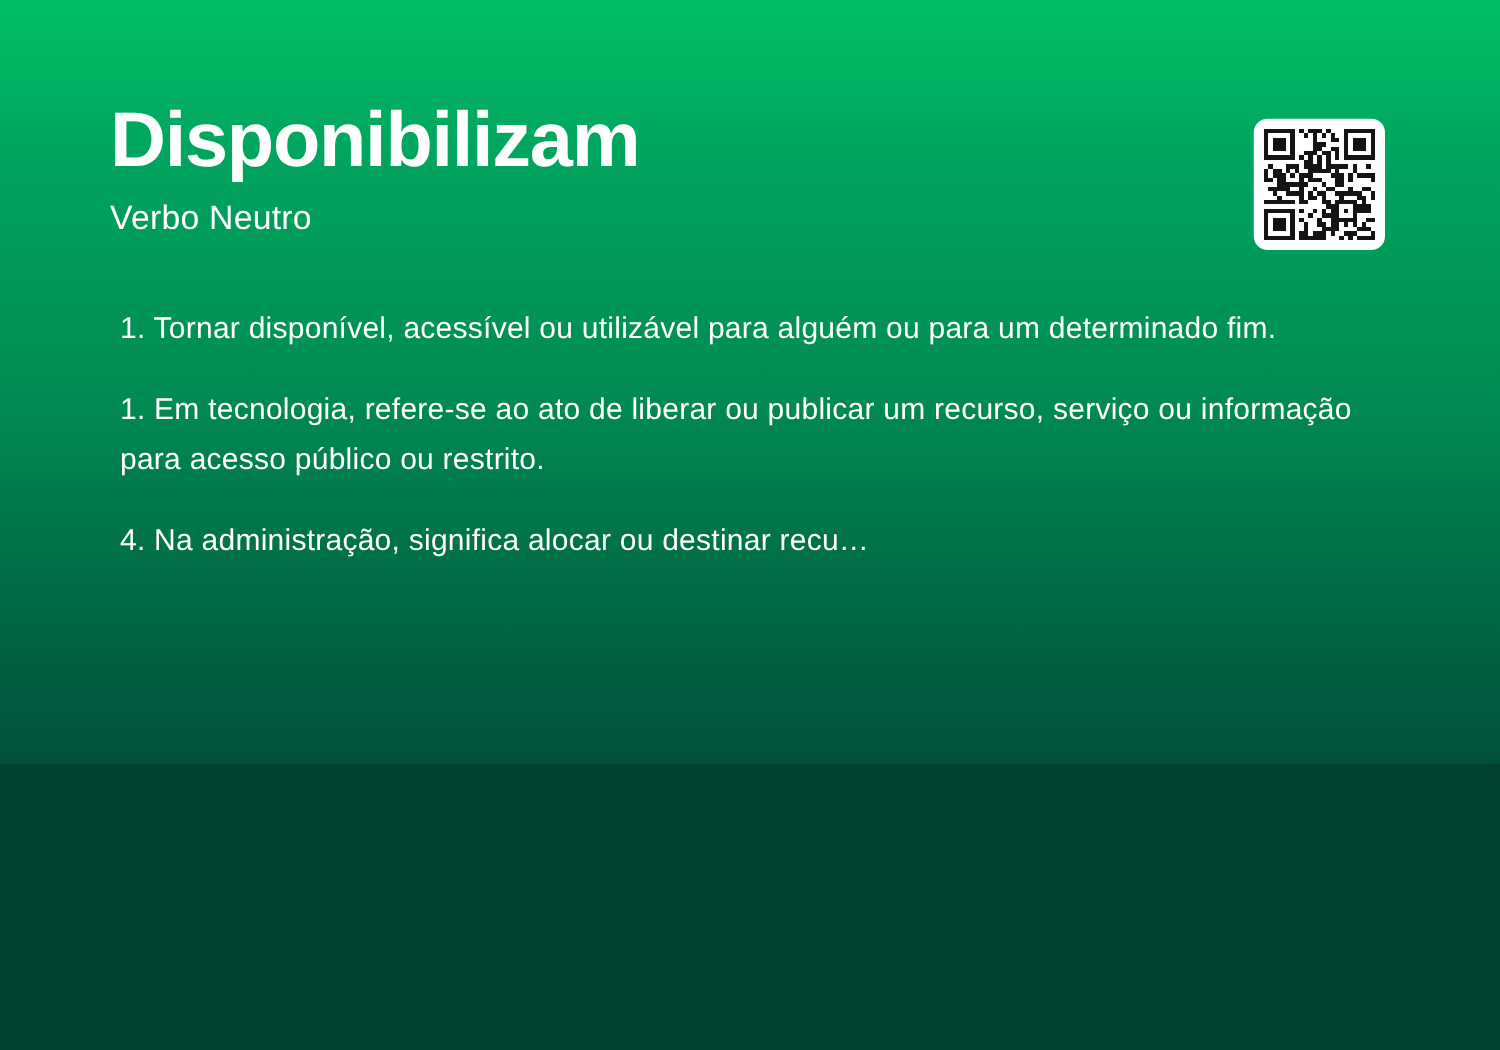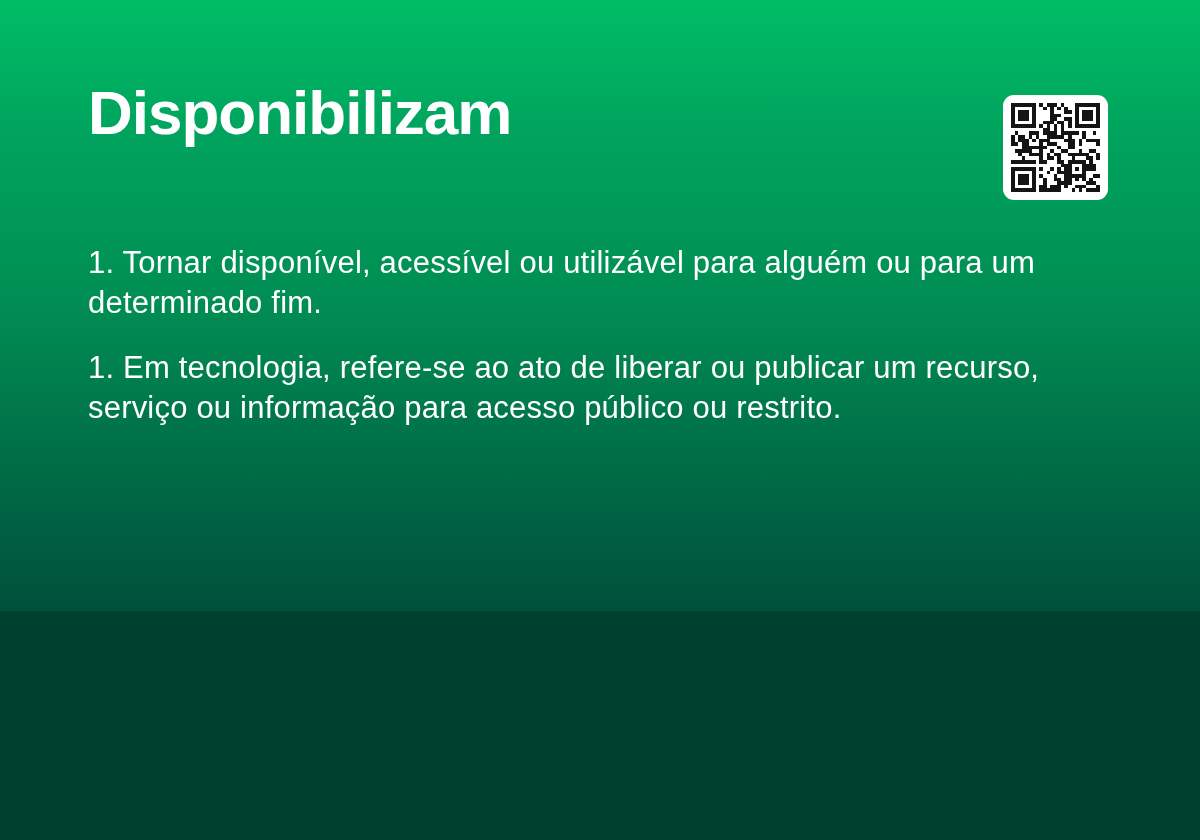--- a/index.html
+++ b/index.html
@@ -50,22 +50,22 @@
     width: 89px;
     height: 89px;
   }
   .definitions {
     position: absolute;
     left: 88px;
     top: 243px;
     width: 1030px;
   }
   .definitions p {
-    margin: 0 0 25px 0;
-    font-size: 31px;
+    margin: 0 0 25px 8px;
+    font-size: 24px;
     line-height: 40px;
     font-weight: 400;
     letter-spacing: 0.2px;
   }
   .logo-badge {
     position: absolute;
     left: 92px;
     top: 722px;
     width: 58px;
     height: 58px;
@@ -89,20 +89,21 @@
     letter-spacing: -0.5px;
   }
 </style>
 </head>
 <body>
 
 <div class="canvas">
 
   <header class="header">
     <h1 class="title">Disponibilizam</h1>
+    <div class="subtitle">Verbo Neutro</div>
   </header>
 
   <div class="qr-box" style="background: rgb(255, 255, 255);">
     <svg id="qr-svg" viewBox="0 0 25 25" shape-rendering="crispEdges" fill="#141414">
         <rect x="0" y="0" width="1" height="1"></rect>
         <rect x="1" y="0" width="1" height="1"></rect>
         <rect x="2" y="0" width="1" height="1"></rect>
         <rect x="3" y="0" width="1" height="1"></rect>
         <rect x="4" y="0" width="1" height="1"></rect>
         <rect x="5" y="0" width="1" height="1"></rect>
@@ -421,20 +422,21 @@
         <rect x="21" y="24" width="1" height="1"></rect>
         <rect x="22" y="24" width="1" height="1"></rect>
         <rect x="23" y="24" width="1" height="1"></rect>
         <rect x="24" y="24" width="1" height="1"></rect>
       </svg>
   </div>
 
   <main class="definitions">
     <p>1. Tornar disponível, acessível ou utilizável para alguém ou para um determinado fim.</p>
     <p>1. Em tecnologia, refere-se ao ato de liberar ou publicar um recurso, serviço ou informação para acesso público ou restrito.</p>
+    <p>4. Na administração, significa alocar ou destinar recu…</p>
   </main>
 
   <div class="logo-badge" id="logo-badge" style="background: rgb(0, 191, 99);">
     <span>e</span>
   </div>
 
   <div class="brand-name">escreva.ai</div>
 
 </div>
 

